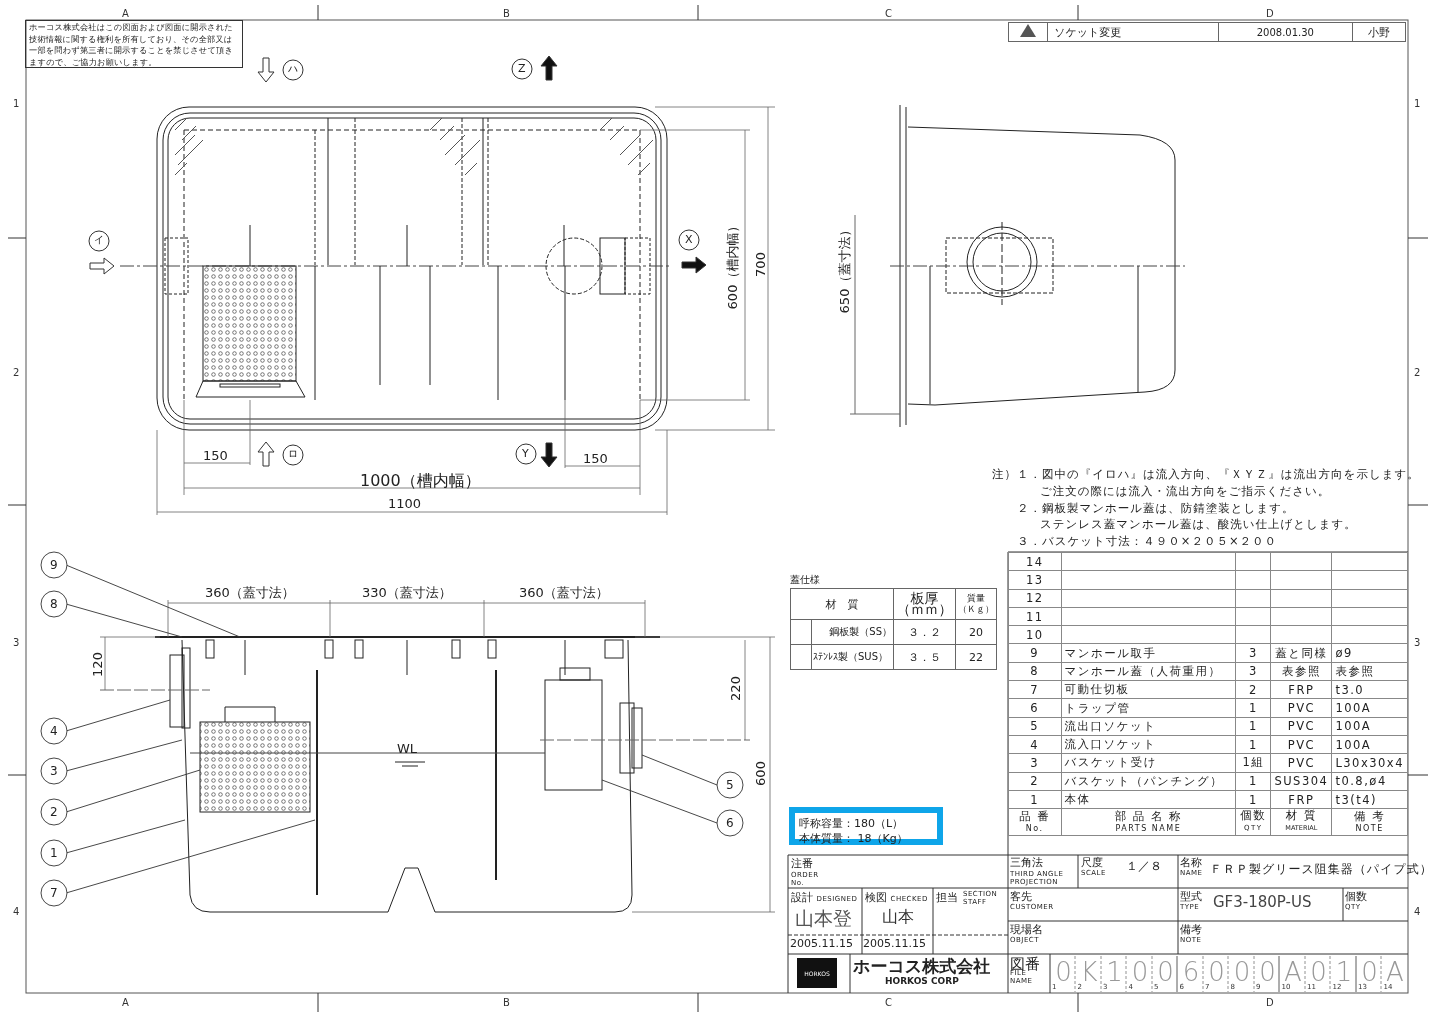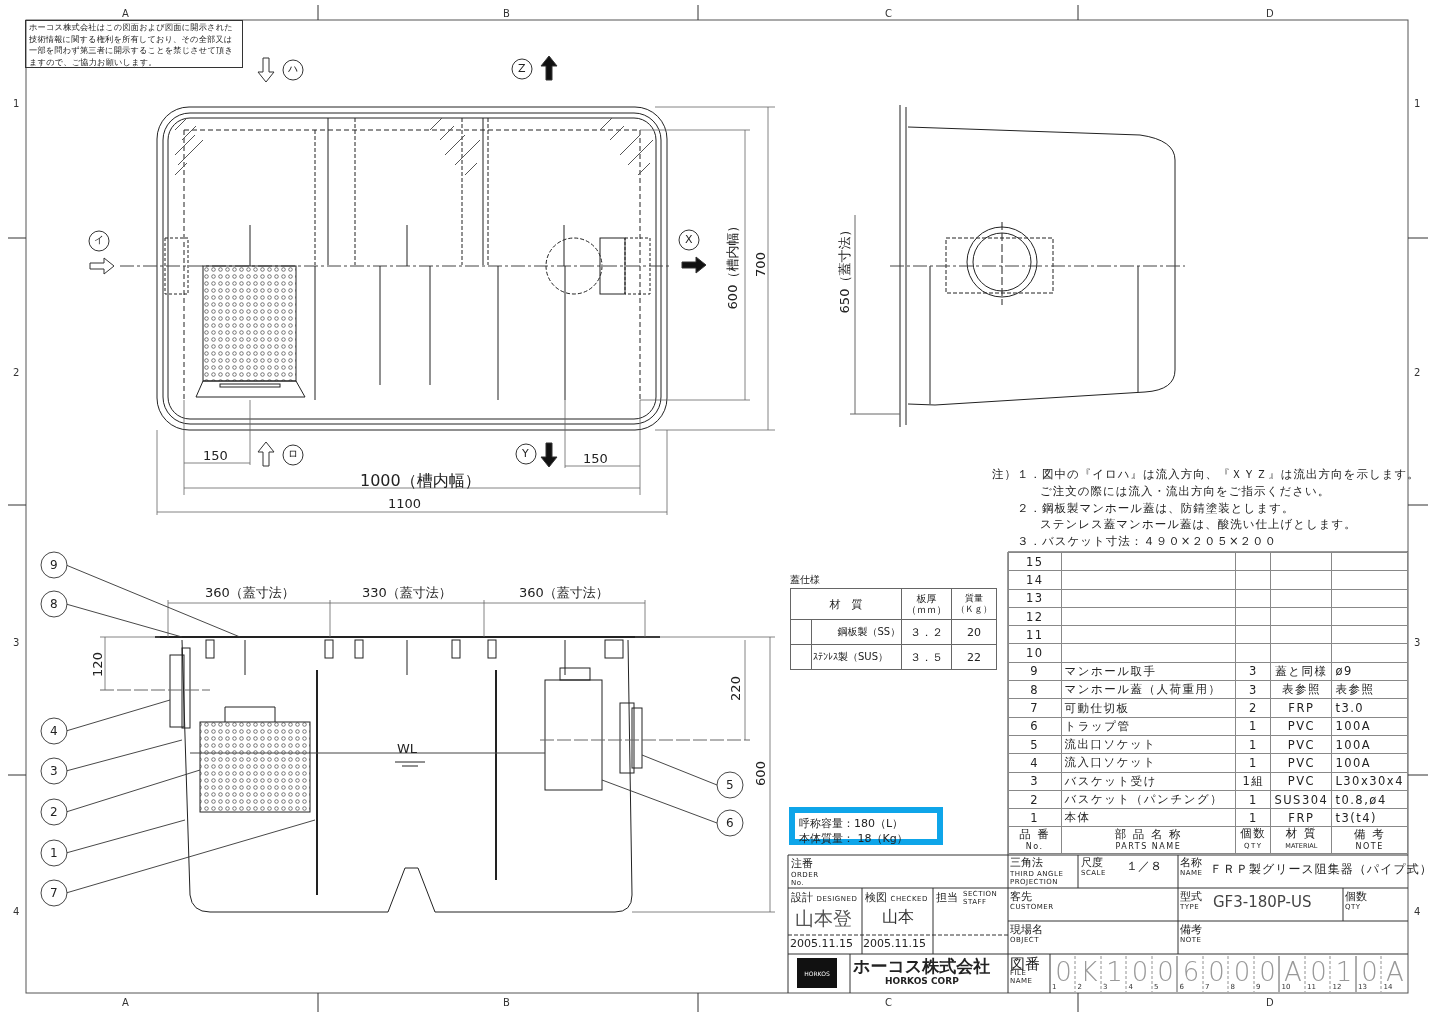--- a/index.html
+++ b/index.html
@@ -250,20 +250,26 @@
 <div class="zone" style="left:13px;top:906px">4</div>
 <div class="zone" style="left:1414px;top:98px">1</div>
 <div class="zone" style="left:1414px;top:367px">2</div>
 <div class="zone" style="left:1414px;top:637px">3</div>
 <div class="zone" style="left:1414px;top:906px">4</div>
 
 <div class="notice">ホーコス株式会社はこの図面および図面に開示された技術情報に関する権利を所有しており、その全部又は一部を問わず第三者に開示することを禁じさせて頂きますので、ご協力お願いします。</div>
 
 <table class="rev" style="left:1008px;top:22px;width:398px">
   <tbody>
+  <tr>
+    <td><span style="display:inline-block;width:0;height:0;border-left:8px solid transparent;border-right:8px solid transparent;border-bottom:13px solid #555;position:relative"></span></td>
+    <td style="text-align:left;padding-left:6px">ソケット変更</td>
+    <td style="font-size:10px">2008.01.30</td>
+    <td>小野</td>
+  </tr>
 </tbody>
   </table>
 
 <div class="t" style="left:94px;top:235px;font-size:10px">イ</div>
 <div class="t" style="left:288px;top:64px;font-size:10px">ハ</div>
 <div class="t" style="left:288px;top:449px;font-size:10px">ロ</div>
 <div class="t" style="left:518px;top:63px;font-size:11px">Z</div>
 <div class="t" style="left:685px;top:234px;font-size:11px">X</div>
 <div class="t" style="left:522px;top:448px;font-size:11px">Y</div>
 
@@ -298,21 +304,21 @@
 <div class="t" style="left:1040px;top:486px;font-size:11.5px;letter-spacing:1px">ご注文の際には流入・流出方向をご指示ください。</div>
 <div class="t" style="left:1017px;top:503px;font-size:11.5px;letter-spacing:1px">２．鋼板製マンホール蓋は、防錆塗装とします。</div>
 <div class="t" style="left:1040px;top:519px;font-size:11.5px;letter-spacing:1px">ステンレス蓋マンホール蓋は、酸洗い仕上げとします。</div>
 <div class="t" style="left:1017px;top:536px;font-size:11.5px;letter-spacing:1px">３．バスケット寸法：４９０×２０５×２００</div>
 
 <div class="t" style="left:790px;top:575px;font-size:10px">蓋仕様</div>
 <table class="lid" style="left:790px;top:588px;width:207px">
   <tbody>
       <tr>
     <td colspan="2" style="height:28px">材　質</td>
-    <td style="font-size:10px;line-height:11px"><span>板厚</span><br><span>（ｍｍ）</span></td>
+    <td style="font-size:14px;line-height:11px"><span>板厚</span><br><span>（ｍｍ）</span></td>
     <td style="font-size:9px;line-height:11px"><span>質量</span><br><span>（Ｋｇ）</span></td>
   </tr>
   <tr>
     <td style="width:18px"></td>
     <td style="text-align:right;font-size:10px">鋼板製（SS）</td>
     <td>３．２</td>
     <td>20</td>
   </tr>
   <tr>
     <td></td>
@@ -330,27 +336,20 @@
 
 <table class="parts" style="left:1008px;top:552px;width:400px">
   <colgroup>
       <col style="width:54px">
       <col style="width:182px">
       <col style="width:36px">
       <col style="width:54px">
       <col>
     </colgroup>
   <tbody id="parts-body">
-      <tr>
-        <td class="c">15</td>
-        <td></td>
-        <td class="c"></td>
-        <td class="c"></td>
-        <td></td>
-      </tr>
       <tr>
         <td class="c">14</td>
         <td></td>
         <td class="c"></td>
         <td class="c"></td>
         <td></td>
       </tr>
       <tr>
         <td class="c">13</td>
         <td></td>

